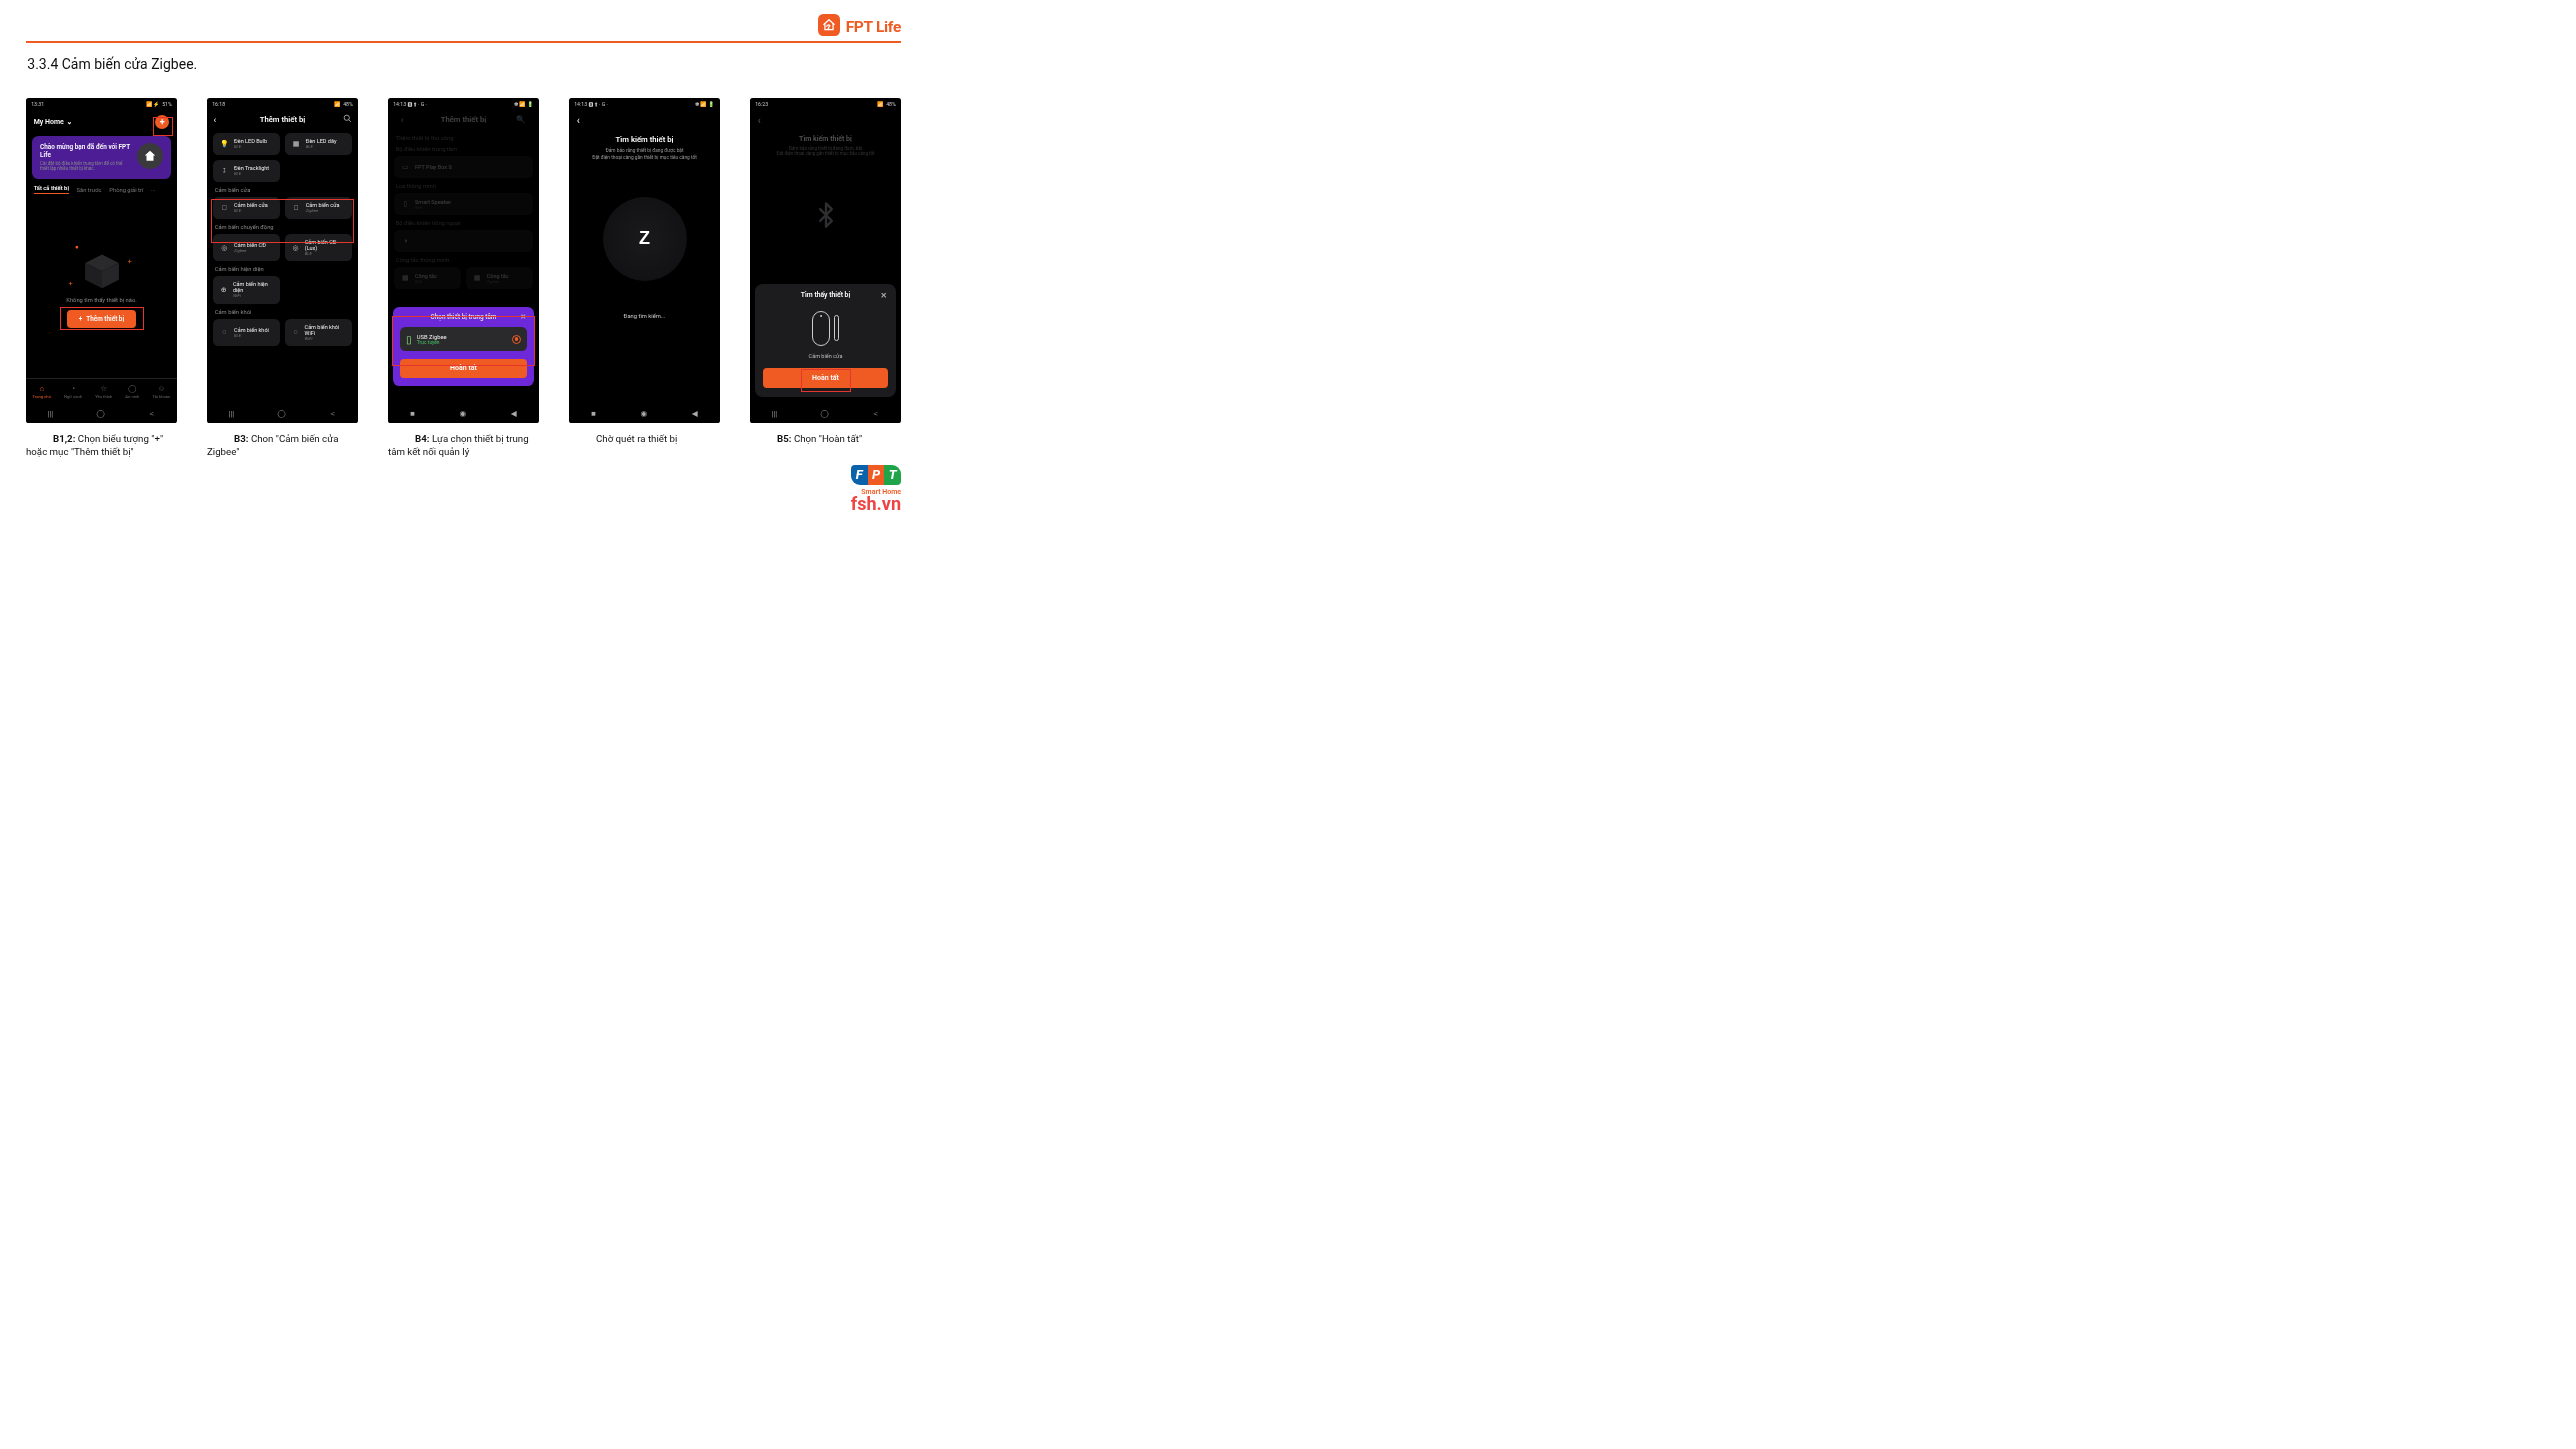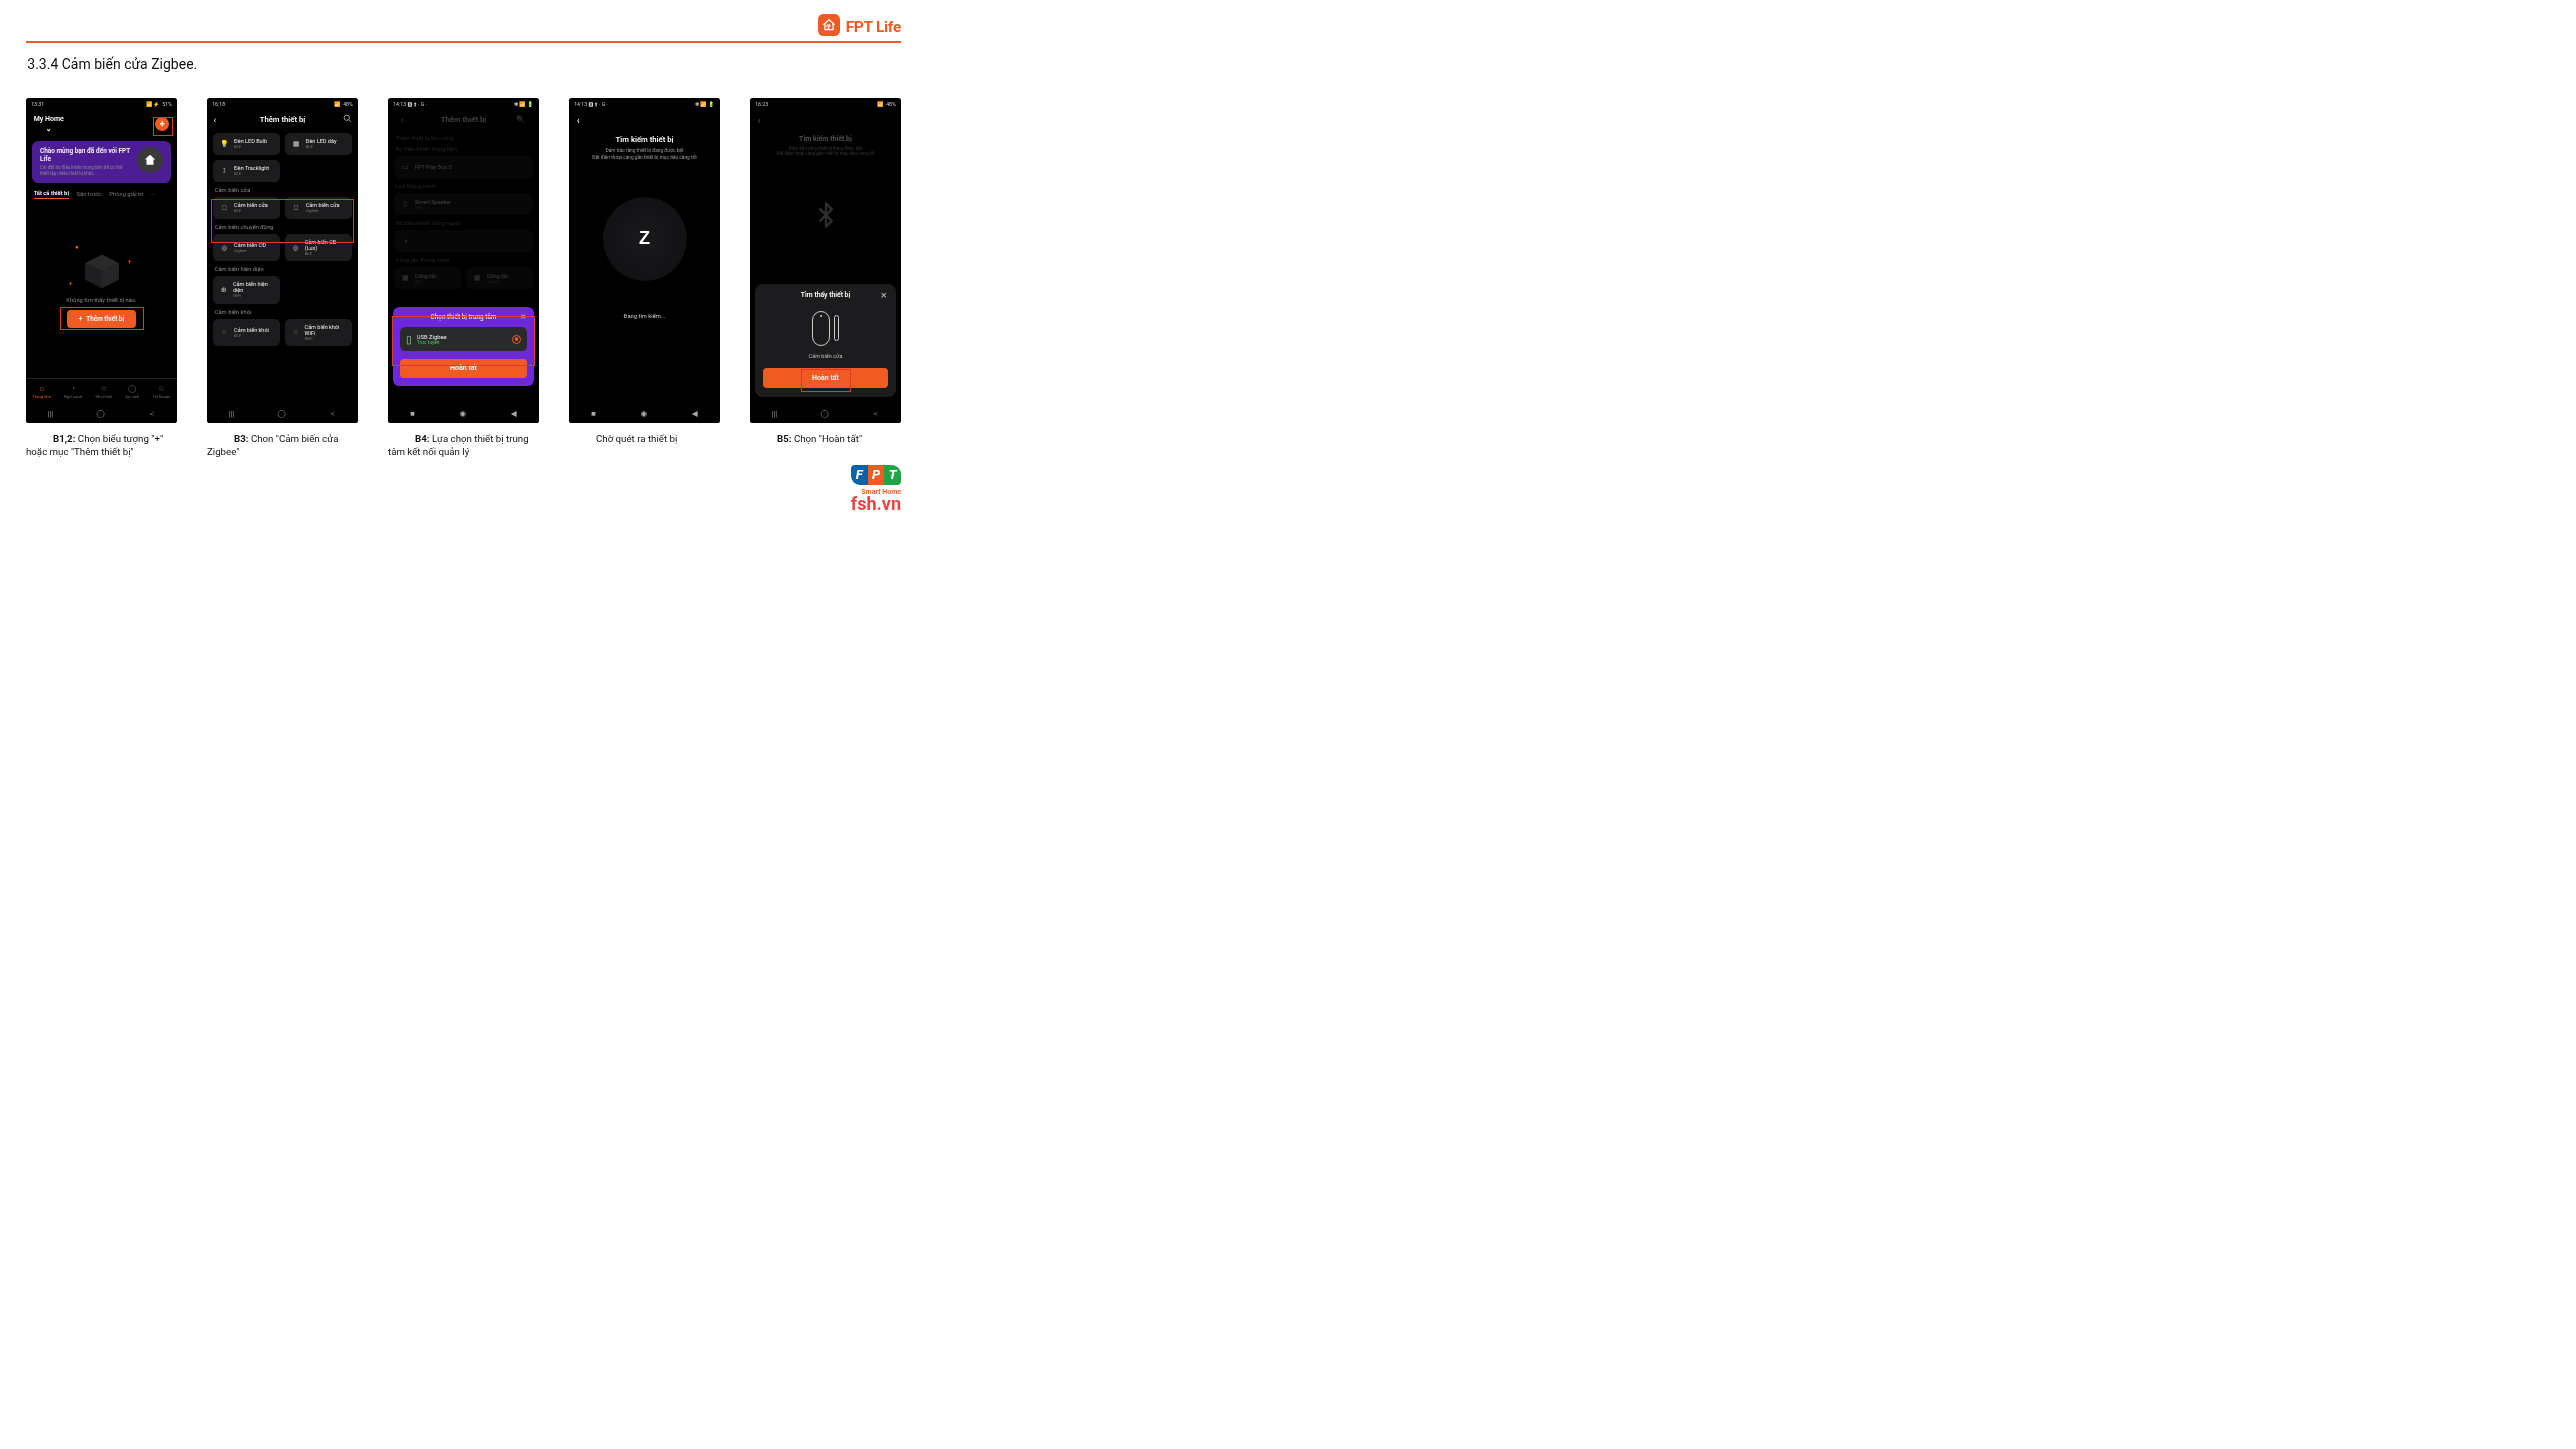--- a/index.html
+++ b/index.html
@@ -25,21 +25,21 @@
   
   .status { height: 11.6px; display:flex; justify-content:space-between; align-items:center; padding: 1.3px 5.2px 0; font-size: 5.2px; color:#ccc; }
   .status .r { display:flex; gap:1.9px; align-items:center; }
   .nav3 { position:absolute; bottom:0; left:0; right:0; height:18px; display:flex; justify-content:space-around; align-items:center; }
   .nav3 span { font-size: 7.7px; color:#999; }
 
   .red-box { position:absolute; border:1.3px solid #e5352d; pointer-events:none; }
 
   
   .p1-top { display:flex; justify-content:space-between; align-items:center; padding: 5.2px 7.7px 3.9px; }
-  .p1-top .home { font-size:7px; font-weight:600; display:flex; align-items:center; gap:2.6px;flex-direction:column; }
+  .p1-top .home { font-size:7px; font-weight:600; display:flex; align-items:center; gap:2.6px; }
   .p1-top .plus { width:14px; height:14px; border-radius:7px; background:#f05a23; display:flex; align-items:center; justify-content:center; color:#fff; font-size:9px; font-weight:700; }
   .p1-welcome { margin: 3.9px 6.4px; background:#4c1d95; border-radius:6.4px; padding:6.4px 7.7px; display:flex; gap:6.4px; align-items:flex-start; }
   .p1-welcome .txt1 { font-size:6.4px; font-weight:600; }
   .p1-welcome .txt2 { font-size:4.5px; color:#888; line-height:1.3; margin-top:1.9px; }
   .p1-welcome .h-badge { width:26px; height:26px; background:#3a3a3c; border-radius:13px; display:flex; align-items:center; justify-content:center; margin-left:auto; }
   .p1-tabs { display:flex; gap:7.7px; padding: 2.6px 7.7px 0; font-size:5.8px; color:#777; align-items:center; }
   .p1-tabs .active { color:#fff; font-weight:600; border-bottom:1.3px solid #f05a23; padding-bottom:1.9px; }
   .p1-empty { position:absolute; top:148px; left:0; right:0; text-align:center; }
   .p1-empty .boximg { width:58px; height:45px; margin: 0 auto 6.4px; position:relative; }
   .p1-empty .msg { font-size:5.8px; color:#888; margin-bottom:6.4px; }

